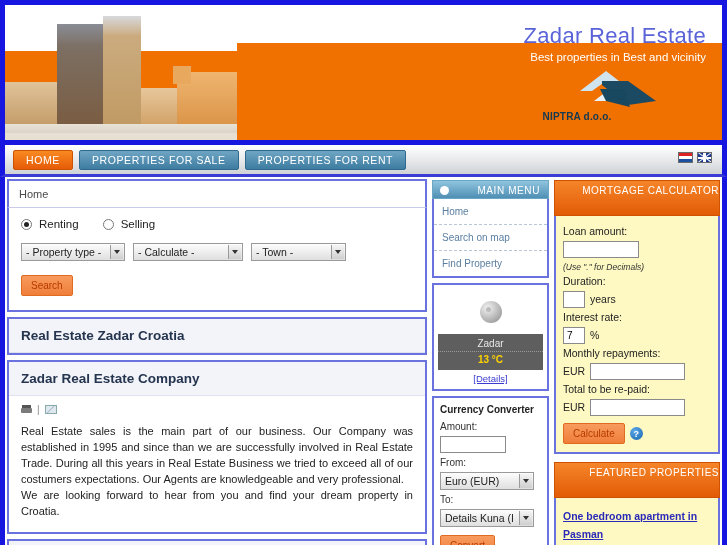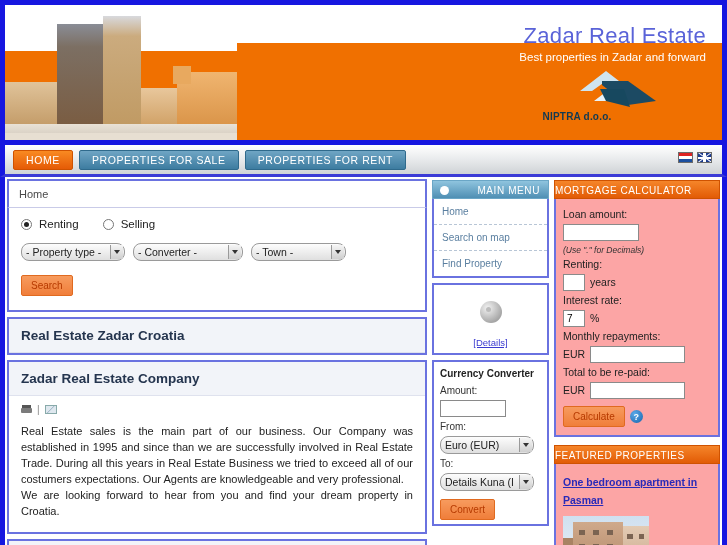--- a/index.html
+++ b/index.html
@@ -110,21 +110,21 @@
   .searchbox { border:2px solid #6a72e0; margin:0 2px 5px 2px; padding:10px 12px 14px 12px; border-top:1px solid #c9cbe8;}
   .radio-row { display:flex; align-items:center; gap:7px; font-size:11.5px; color:#222; margin-bottom:13px; }
   .radio { width:11px; height:11px; border:1px solid #777; border-radius:50%; background:#fff; position:relative; display:inline-block; }
   .radio.on::after { content:""; position:absolute; left:2px; top:2px; width:5px; height:5px; border-radius:50%; background:#222; }
   .radio-row .sp { width:10px; }
   .sel-row { display:flex; gap:8px; margin-bottom:14px; }
   select.ui, .fakesel {
     font-family:"Liberation Sans", sans-serif;
     font-size:10.5px; color:#222;
     background:linear-gradient(180deg,#fdfdfd,#dfdfdf);
-    border:1px solid #9a9a9a; border-radius:8px;
+    border:1px solid #9a9a9a; border-radius:0;
     height:18px; padding:0 16px 0 4px;
     display:inline-flex; align-items:center; position:relative;
   }
   .fakesel .arrow {
     position:absolute; right:1px; top:1px; bottom:1px; width:13px;
     background:linear-gradient(180deg,#f5f5f5,#cfcfcf);
     border-left:1px solid #9a9a9a;
     display:flex; align-items:center; justify-content:center;
   }
   .fakesel .arrow::after { content:""; border-left:3px solid transparent; border-right:3px solid transparent; border-top:4px solid #333; }
@@ -179,23 +179,23 @@
   .cc-title { font-size:10px; font-weight:bold; color:#222; margin:2px 0 6px 2px; }
   .cc-label { font-size:10px; color:#333; margin:4px 0 3px 2px; }
   .cc-input { width:66px; height:17px; border:1px solid #8a8a8a; background:#fff; margin-left:2px; }
   .cc-sel { margin-left:2px; }
 
   
   .wtitle-orange {
     background:linear-gradient(180deg,#f5852a,#e25b05);
     border:1px solid #cf5200;
     color:#fff; font-size:10px; letter-spacing:0.5px;
-    height:19px; line-height:19px; text-align:left;
-  }
-  .rbox { border:2px solid #6a72e0; border-top:none; background:#fca5a5; padding:6px 7px 8px 7px; }
+    height:36px; line-height:19px; text-align:right;
+  }
+  .rbox { border:2px solid #6a72e0; border-top:none; background:#fef9c3; padding:6px 7px 8px 7px; }
   .rlabel { font-size:10.5px; color:#222; margin:3px 0 3px 0; }
   .rinput { width:76px; height:17px; border:1px solid #8a8a8a; background:#fff; }
   .rinput.sm { width:22px; text-align:left; font-size:10px; padding-left:3px; }
   .rinput.wide { width:95px; }
   .rhint { font-size:8.5px; color:#333; font-style:italic; margin:4px 0 3px 0; }
   .inline { display:flex; align-items:center; gap:5px; }
   .qmark { width:13px; height:13px; border-radius:50%; background:radial-gradient(circle at 35% 30%,#5aa9e8,#1864ad); color:#fff; font-size:9px; font-weight:bold; display:inline-flex; align-items:center; justify-content:center; }
   .fprop { padding:8px 7px; }
   .fprop a { color:#2a2ab8; font-size:10.5px; font-weight:bold; line-height:1.35; text-decoration:underline; }
   .fimg { width:86px; height:62px; margin-top:8px; position:relative; overflow:hidden; background:linear-gradient(180deg,#cfe0f0,#eef3f8); }
@@ -231,21 +231,21 @@
         <div class="bld b4"></div>
         <div class="bld b1">
             <div class="b-roofline"></div>
           </div>
         <div class="bld b2"></div>
         <div class="ground"></div>
         <div class="water"></div>
       </div>
 
       <div class="brand-title">Zadar Real Estate</div>
-      <div class="brand-sub">Best properties in Zadar and forward</div>
+      <div class="brand-sub">Best properties in Best and vicinity</div>
 
       <div class="logo-wrap">
         <svg width="84" height="42" viewBox="0 0 84 42">
           <polygon points="4,24 30,4 56,24 44,24 30,14 16,24" fill="#cfe4ef"></polygon>
           <polygon points="18,34 44,14 70,34 58,34 44,24 30,34" fill="#e8f2f8"></polygon>
           <polygon points="26,14 52,14 80,34 52,38 26,18" fill="#1c4a63"></polygon>
           <polygon points="24,22 48,22 54,40 30,34" fill="#17485f"></polygon>
         </svg>
       </div>
 
@@ -290,21 +290,21 @@
           <span class="sp"></span>
           <span class="radio"></span>
           <span>Selling</span>
         </div>
         <div class="sel-row">
           <span class="fakesel w1">
             <span>- Property type -</span>
             <span class="arrow"></span>
           </span>
           <span class="fakesel w2">
-            <span>- Converter -</span>
+            <span>- Calculate -</span>
             <span class="arrow"></span>
           </span>
           <span class="fakesel w3">
             <span>- Town -</span>
             <span class="arrow"></span>
           </span>
         </div>
         <span class="btn-orange">Search</span>
       </div>
 
@@ -342,20 +342,24 @@
         <div class="menu-box">
           <div class="menu-item">Home</div>
           <div class="menu-item">Search on map</div>
           <div class="menu-item">Find Property</div>
         </div>
       </div>
 
       <div class="widget">
         <div class="weather-img">
           <div class="moon"></div>
+        </div>
+        <div class="weather-band">
+          <div class="wcity">Zadar</div>
+          <div class="wtemp">13 °C</div>
         </div>
         <div class="wdetails">
           <a href="#">[Details]</a>
         </div>
       </div>
 
       <div class="widget">
         <div class="cc-title">Currency Converter</div>
         <div class="cc-label">Amount:</div>
         <input class="cc-input" type="text" value="" style="">
@@ -376,21 +380,21 @@
     </div>
 
     <div class="col-right">
 
       <div>
         <div class="wtitle-orange">MORTGAGE CALCULATOR</div>
         <div class="rbox">
           <div class="rlabel">Loan amount:</div>
           <input class="rinput" type="text" value="" style="">
           <div class="rhint">(Use "." for Decimals)</div>
-          <div class="rlabel">Renting:</div>
+          <div class="rlabel">Duration:</div>
           <div class="inline">
             <input class="rinput sm" type="text" value="" style="">
             <span class="rlabel">years</span>
           </div>
           <div class="rlabel">Interest rate:</div>
           <div class="inline">
             <input class="rinput sm" type="text" value="7" style="">
             <span class="rlabel">%</span>
           </div>
           <div class="rlabel">Monthly repayments:</div>

